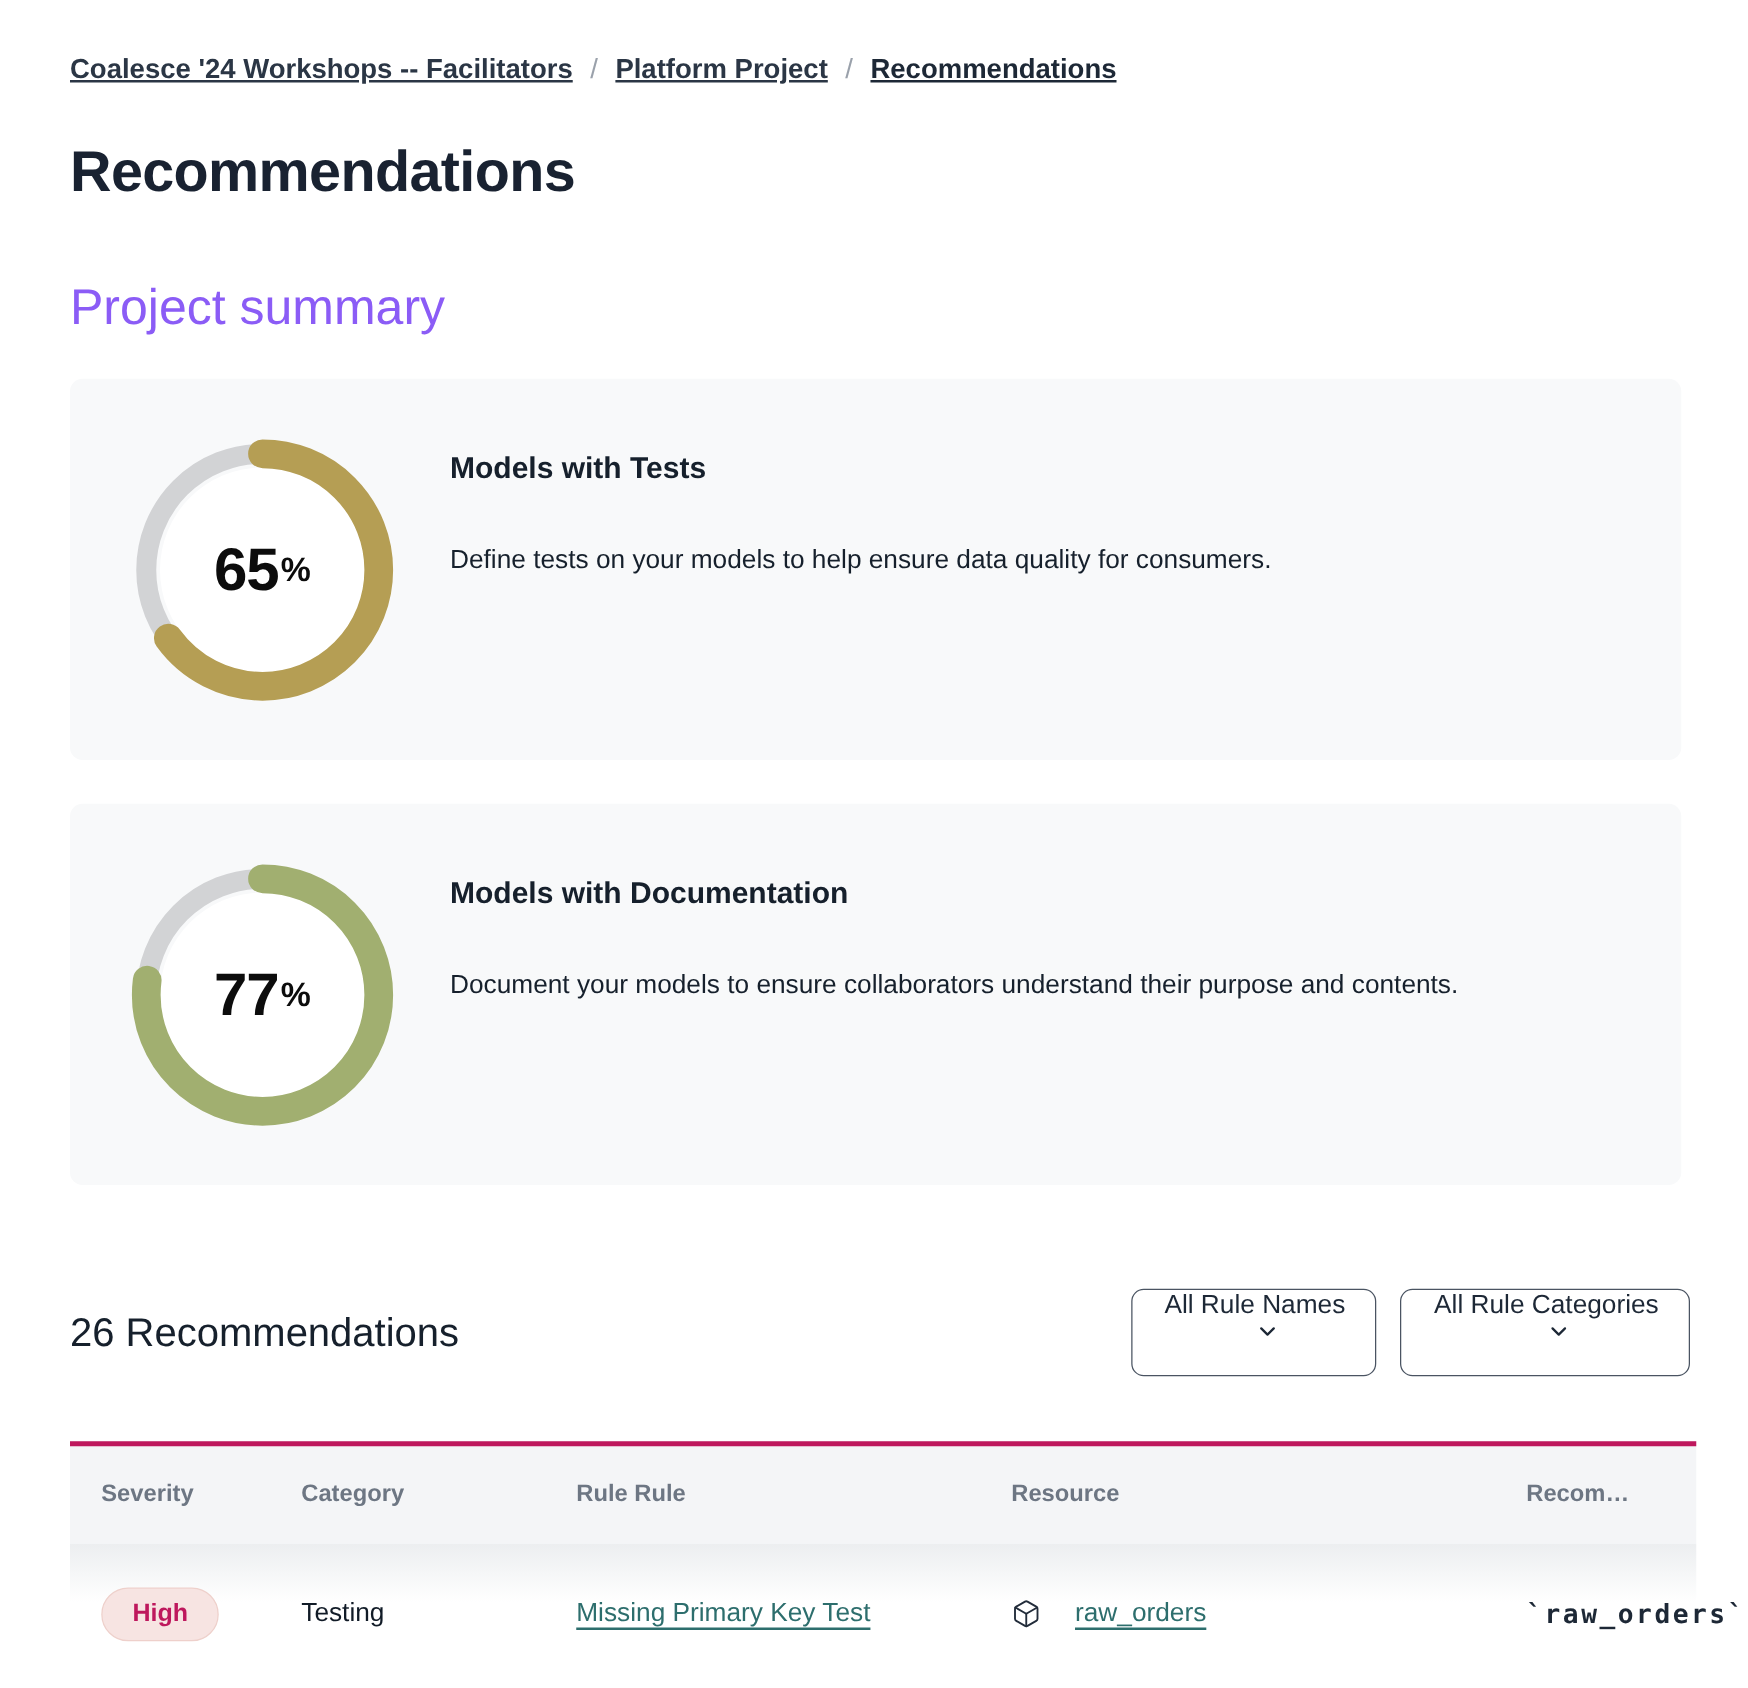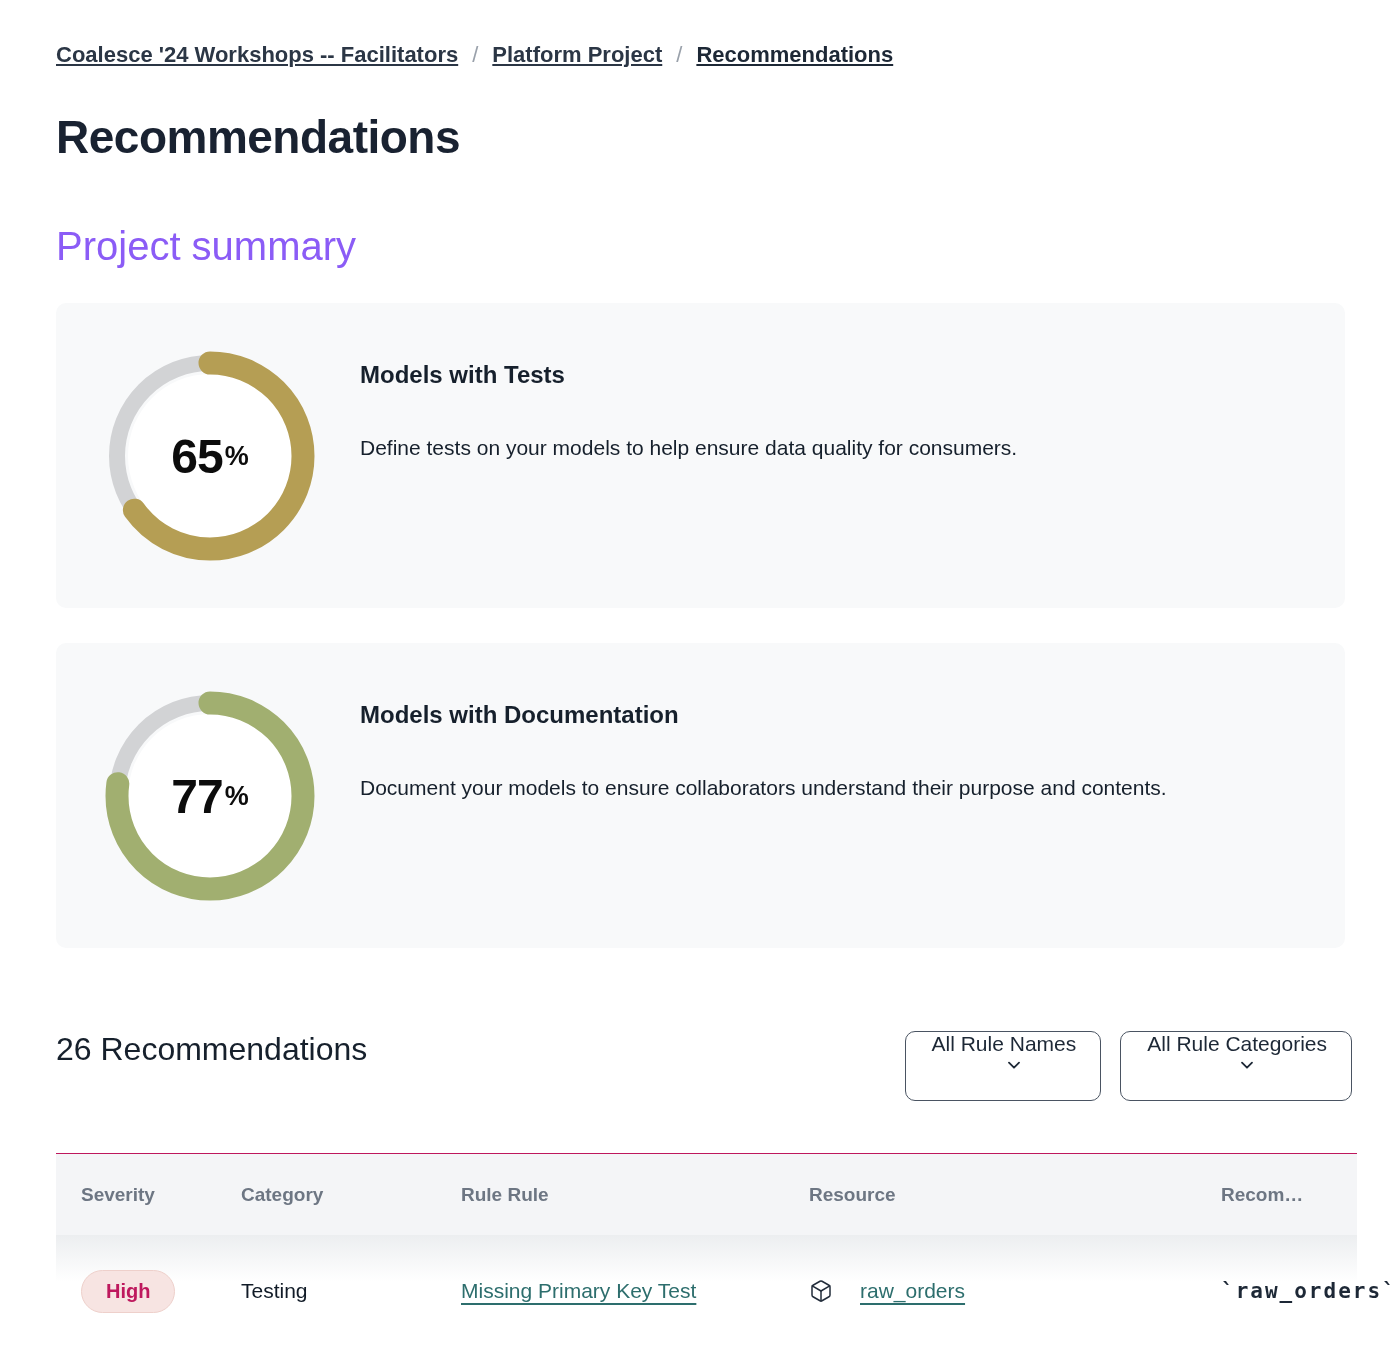--- a/index.html
+++ b/index.html
@@ -27,29 +27,29 @@
   .card + .card { margin-top: 35px; }
   .donut-wrap { position: relative; width: 210px; height: 210px; flex: 0 0 210px; }
   .donut-label { position: absolute; inset: 0; display: flex; align-items: center; justify-content: center; }
   .donut-number { font-size: 48px; font-weight: 800; color: #0c0c0c; letter-spacing: -1px; }
   .donut-suffix { font-size: 27px; font-weight: 700; color: #0c0c0c; margin-left: 2px; }
   .card-text { margin-left: 45px; padding-top: 8px; max-width: 940px; }
   .card-title { font-size: 24px; font-weight: 700; color: #16202c; line-height: 32px; }
   .card-desc { margin-top: 37px; font-size: 21px; font-weight: 400; color: #16202c; line-height: 40px; }
 
   
-  .toolbar { margin-top: 83px; display: flex; align-items: flex-start; width: 1296px; }
+  .toolbar { margin-top: 83px; display: flex; align-items: center; width: 1296px; }
   .recs-heading { font-size: 32px; font-weight: 500; color: #16202c; white-space: nowrap; }
   .filters { margin-left: auto; display: flex; gap: 19px; }
   .filter-btn { height: 70px; display: inline-flex; align-items: center; padding: 0 24px 0 26px; border: 1.5px solid #4a5462; border-radius: 10px; background: #ffffff; font-family: "Liberation Sans", sans-serif; font-size: 21px; font-weight: 500; color: #1d2836; cursor: pointer; flex-direction: column; }
   .filter-btn .chev { margin-left: 20px; display: inline-flex; }
 
   
   .rec-table { margin-top: 52px; width: 1301px; margin-left: 0; }
-  .t-header { display: grid; grid-template-columns: 185px 220px 348px 412px 136px; align-items: center; height: 82px; background: #f4f5f7; border-top: 1px solid #be185d; font-size: 19px; font-weight: 600; color: #6d7683; }
+  .t-header { display: grid; grid-template-columns: 185px 220px 348px 412px 136px; align-items: center; height: 82px; background: #f4f5f7; border-top: 4px solid #be185d; font-size: 19px; font-weight: 600; color: #6d7683; }
   .t-header .t-cell:first-child { padding-left: 25px; }
   .t-cell { white-space: nowrap; overflow: visible; }
   .t-row { display: grid; grid-template-columns: 185px 220px 348px 412px 136px; align-items: center; height: 112px; background: linear-gradient(180deg, #eceef0 0px, rgba(255,255,255,0) 42%); }
   .t-row .t-cell:first-child { padding-left: 25px; }
 
   .badge { display: inline-flex; align-items: center; justify-content: center; padding: 9px 24px; border-radius: 999px; font-size: 20px; font-weight: 700; border: 1.5px solid transparent; }
   .cat-text { font-size: 21px; color: #111b27; }
   a.t-link { color: #2d6e6d; font-size: 21px; font-weight: 500; text-decoration: underline; text-underline-offset: 5px; text-decoration-thickness: 1.5px; cursor: pointer; }
   .resource-cell { display: flex; align-items: center; gap: 27px; }
   .code-chip { font-family: "DejaVu Sans Mono", monospace; font-weight: 700; font-size: 21px; letter-spacing: 2px; color: #1d2836; white-space: nowrap; }

